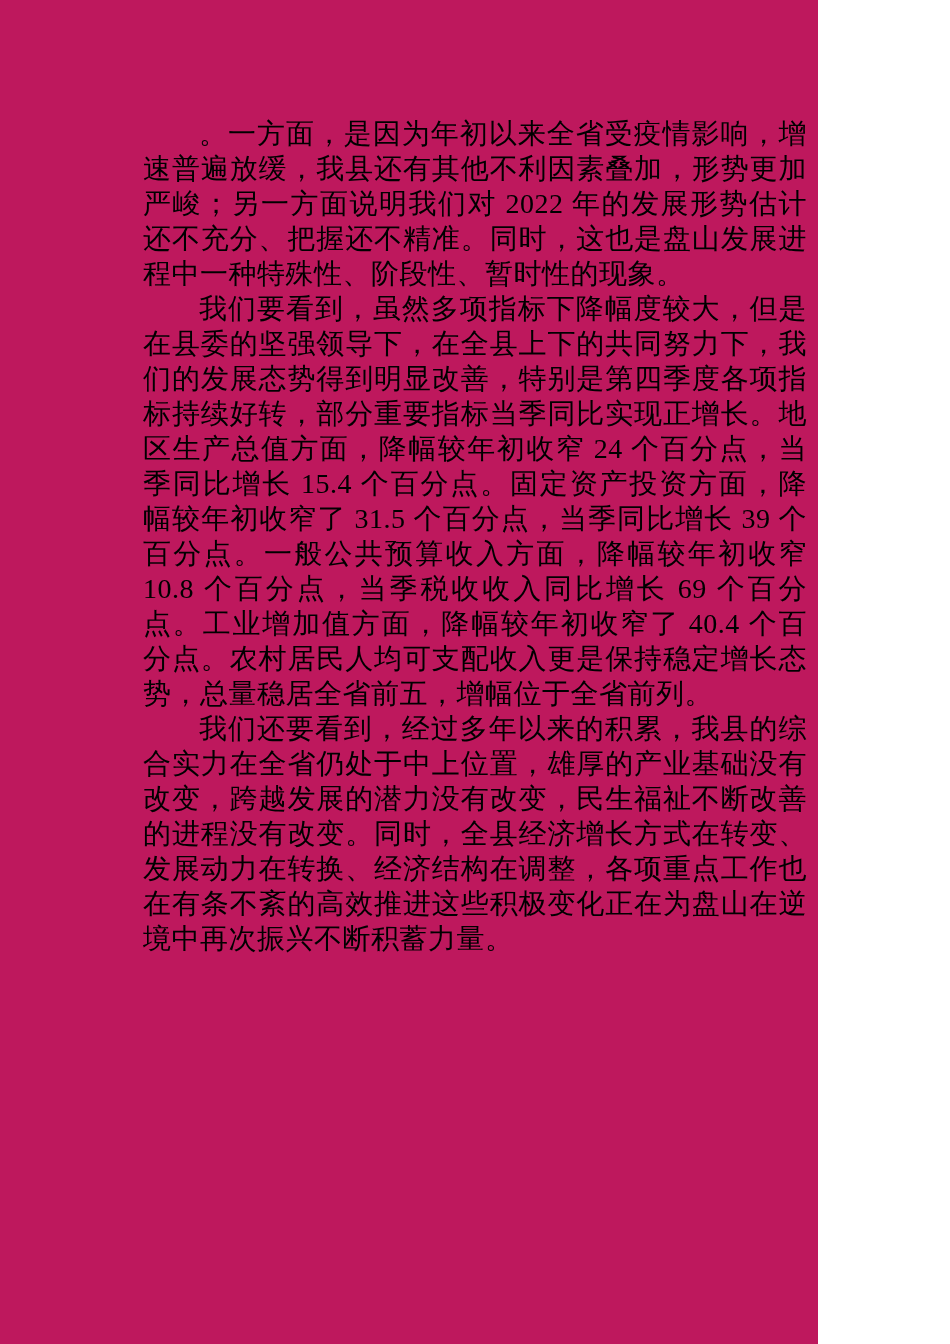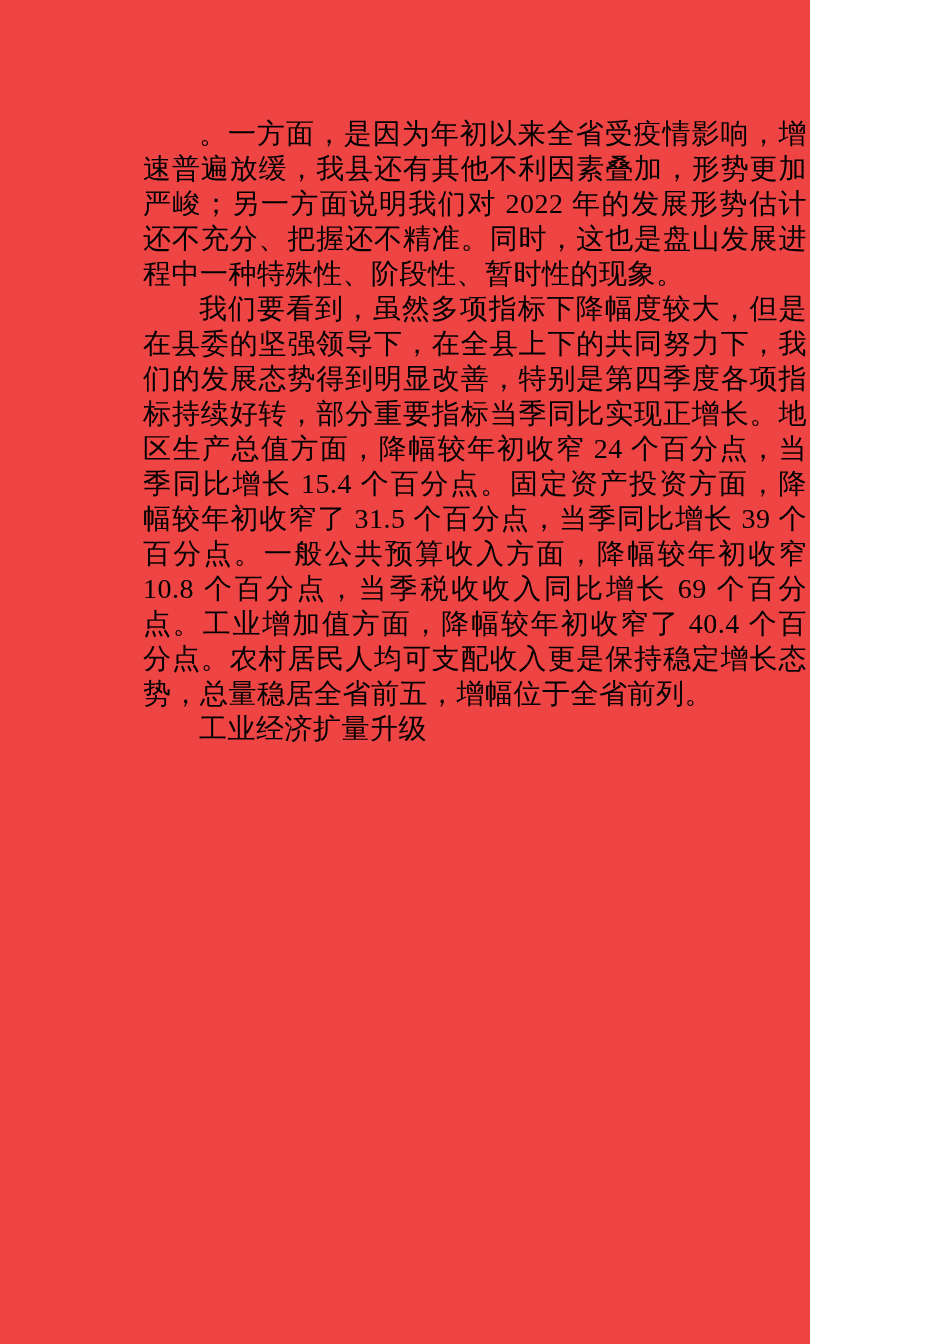--- a/index.html
+++ b/index.html
@@ -4,23 +4,24 @@
 <style>
   html, body {
     margin: 0;
     padding: 0;
     background: #ffffff;
   }
   .page {
     position: relative;
     width: 810px;
     height: 1344px;
-    background: #ef4444;
+    background: #be185d;
     overflow: hidden;
     font-family: "Liberation Serif", "DejaVu Serif", serif;
+    padding-left: 8px;
   }
   .doc-body {
     position: absolute;
     left: 143px;
     top: 116px;
     width: 664px;
     color: #000000;
   }
   .doc-body p {
     margin: 0;
@@ -33,15 +34,15 @@
     color: #000000;
   }
 </style>
 </head>
 <body>
 
 <div class="page">
   <div class="doc-body">
     <p>。一方面，是因为年初以来全省受疫情影响，增速普遍放缓，我县还有其他不利因素叠加，形势更加严峻；另一方面说明我们对 2022 年的发展形势估计还不充分、把握还不精准。同时，这也是盘山发展进程中一种特殊性、阶段性、暂时性的现象。</p>
     <p>我们要看到，虽然多项指标下降幅度较大，但是在县委的坚强领导下，在全县上下的共同努力下，我们的发展态势得到明显改善，特别是第四季度各项指标持续好转，部分重要指标当季同比实现正增长。地区生产总值方面，降幅较年初收窄 24 个百分点，当季同比增长 15.4 个百分点。固定资产投资方面，降幅较年初收窄了 31.5 个百分点，当季同比增长 39 个百分点。一般公共预算收入方面，降幅较年初收窄 10.8 个百分点，当季税收收入同比增长 69 个百分点。工业增加值方面，降幅较年初收窄了 40.4 个百分点。农村居民人均可支配收入更是保持稳定增长态势，总量稳居全省前五，增幅位于全省前列。</p>
-    <p>工业经济扩量升级</p>
+    <p>我们还要看到，经过多年以来的积累，我县的综合实力在全省仍处于中上位置，雄厚的产业基础没有改变，跨越发展的潜力没有改变，民生福祉不断改善的进程没有改变。同时，全县经济增长方式在转变、发展动力在转换、经济结构在调整，各项重点工作也在有条不紊的高效推进这些积极变化正在为盘山在逆境中再次振兴不断积蓄力量。</p>
   </div>
 </div>
 
 </body></html>

